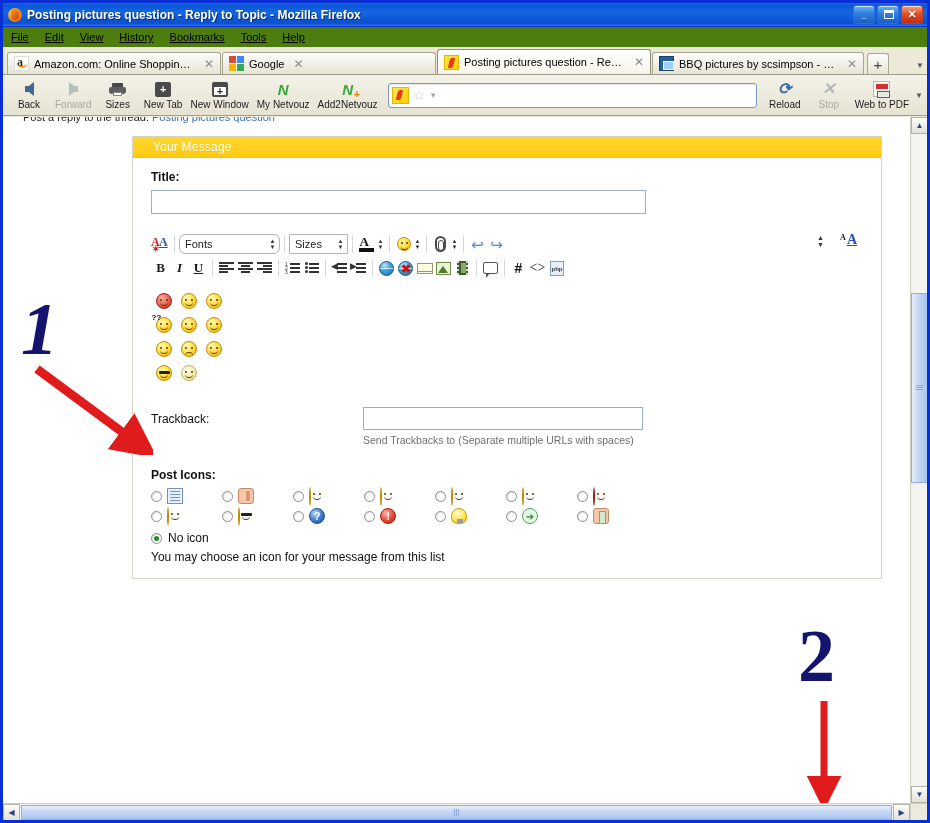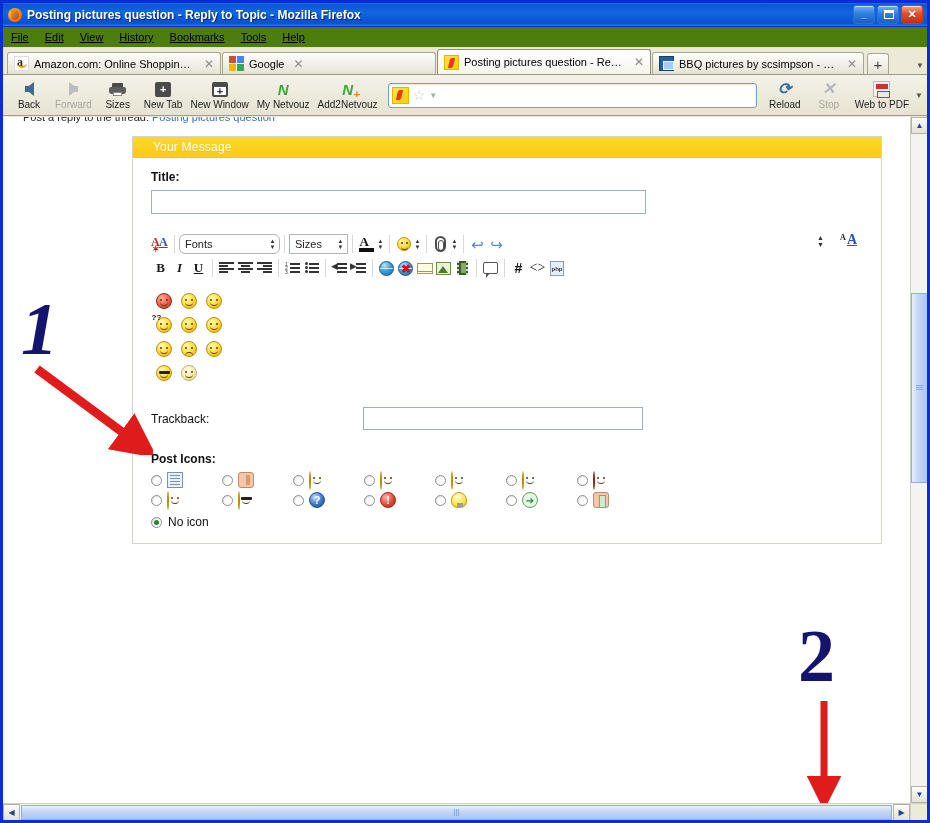--- a/index.html
+++ b/index.html
@@ -777,20 +777,21 @@
                     </div>
                 </div>
               </div>
             </div>
 
             
             <div id="trackback-row">
               <div id="trackback-label">Trackback:</div>
               <div>
                 <input id="trackback-input" type="text" value="" style="">
+                <div id="trackback-hint">Send Trackbacks to (Separate multiple URLs with spaces)</div>
               </div>
             </div>
 
             
             <div id="posticons">
               <div id="posticons-title">Post Icons:</div>
               <div class="pi-grid">
                 <div class="pi-cell">
                     <span class="radio"></span>
                     <span class="pi-ico ic-doc"></span>
@@ -846,20 +847,21 @@
                   </div>
                 <div class="pi-cell">
                     <span class="radio"></span>
                     <span class="pi-ico ic-thumbup"></span>
                   </div>
               </div>
               <div id="noicon-row">
                 <span class="radio on"></span>
                 <span>No icon</span>
               </div>
+              <div id="posticons-hint">You may choose an icon for your message from this list</div>
             </div>
 
           </div>
         </div>
 
         <div class="ann-num" id="ann1">1</div>
         <svg id="arrow1" viewBox="0 0 120 90">
           <defs>
               <marker id="ah1" markerWidth="5" markerHeight="5" refX="2.2" refY="2.5" orient="auto">
             <polygon points="0,0 5,2.5 0,5" fill="#e01b1b"></polygon>

